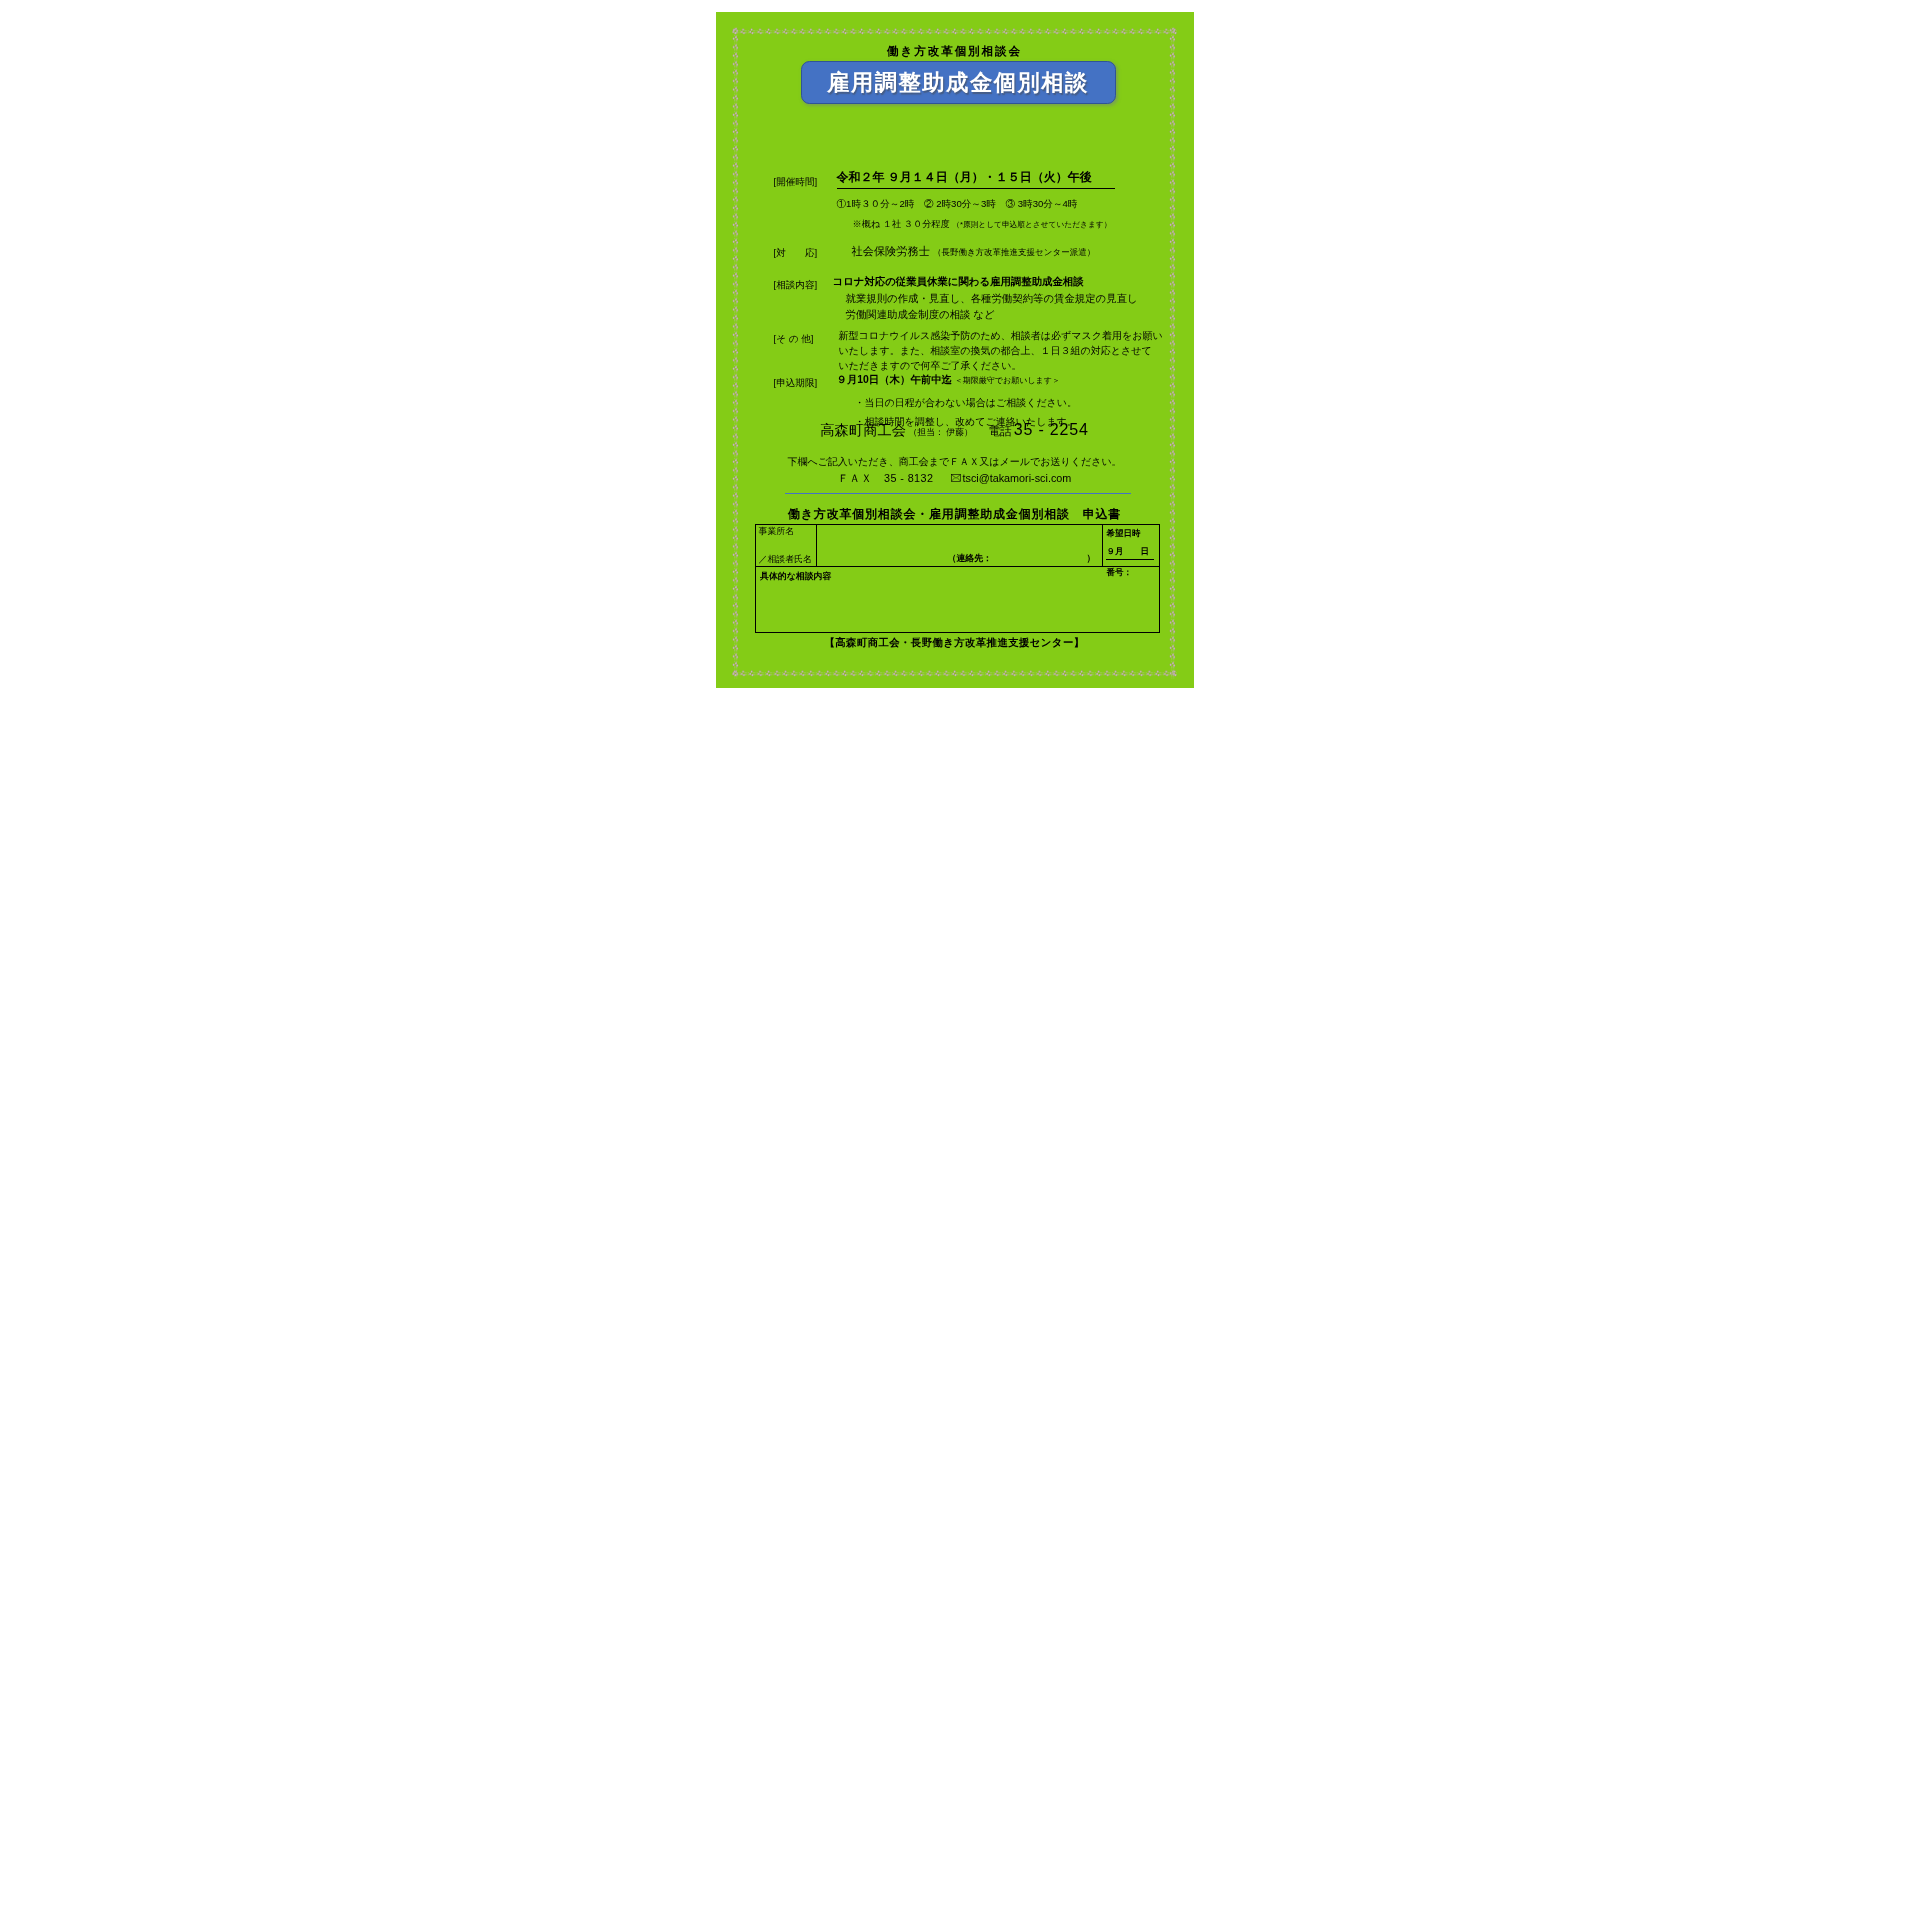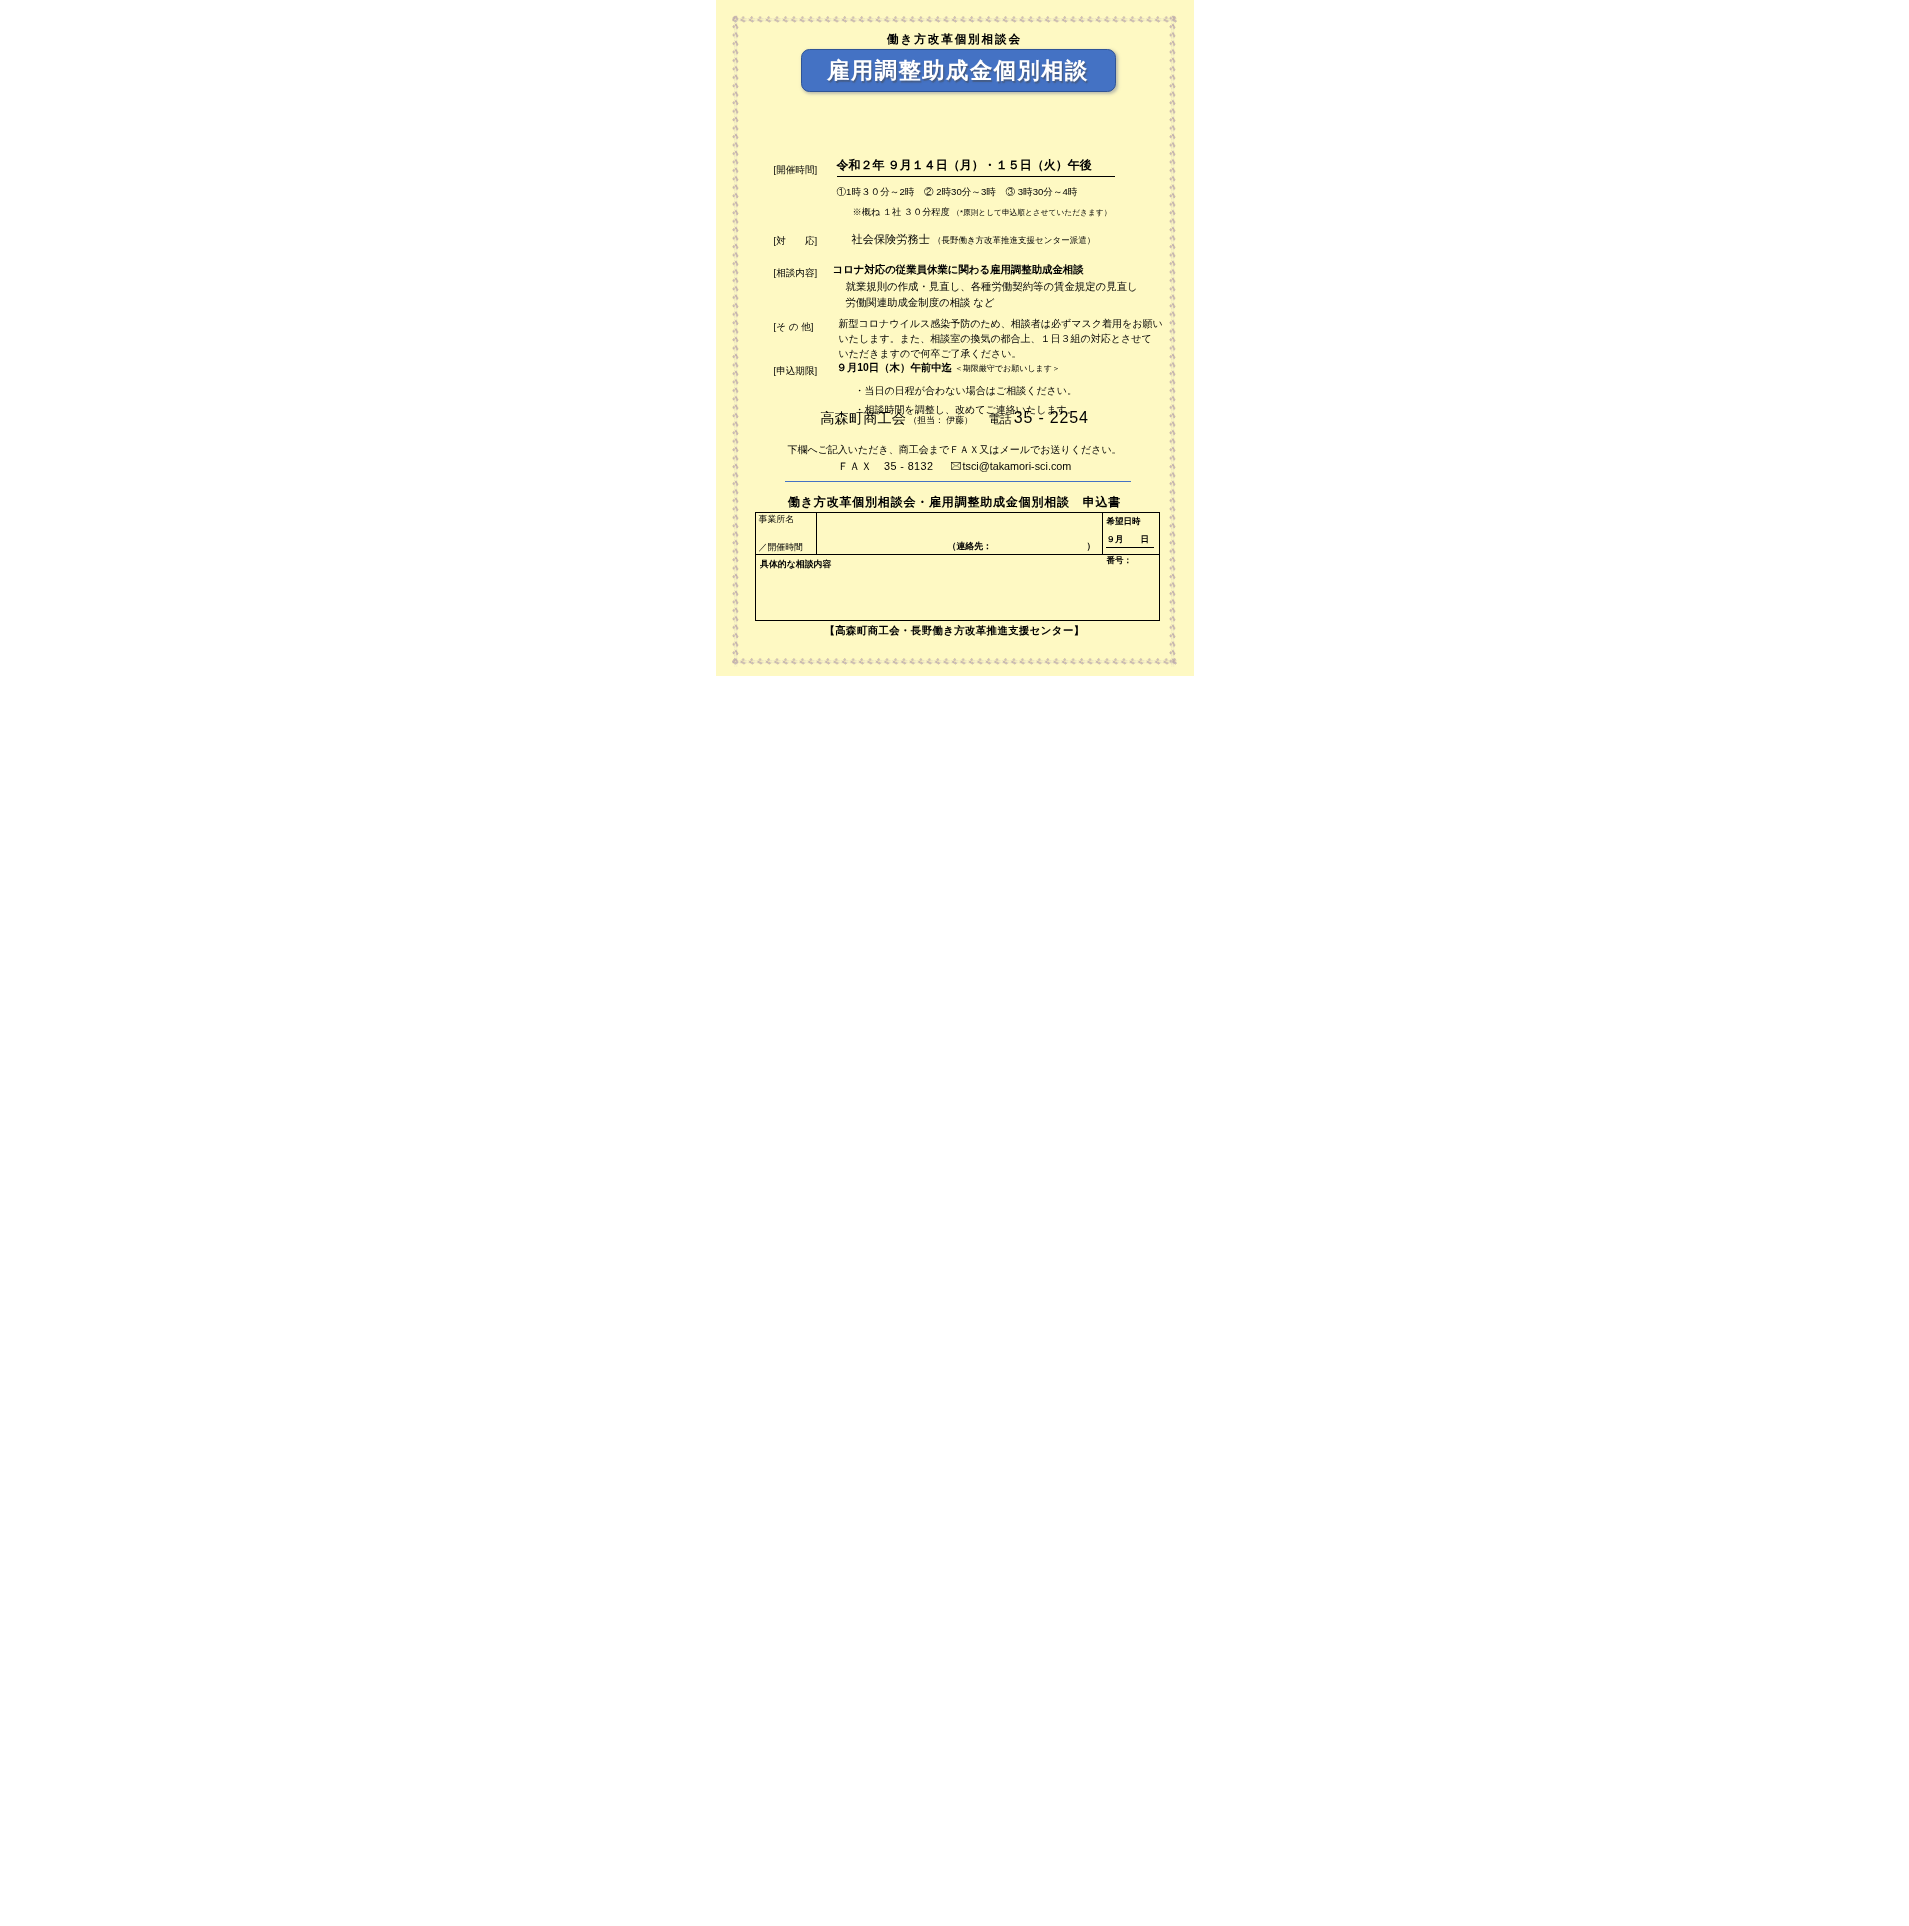--- a/index.html
+++ b/index.html
@@ -1,18 +1,18 @@
 <!DOCTYPE html>
 <html style="font-size:6.2px"><head>
 <meta charset="utf-8">
 <style>
   html,body { margin:0; padding:0; background:#ffffff; }
   .page {
-    position:relative; width:478px; height:676px; margin:0 auto;
-    background:#fef9c3; overflow:hidden;
+    position:relative; width:478px; height:676px; margin:12px auto;
+    background:#84cc16; overflow:hidden;
     font-family:"Liberation Sans", sans-serif; color:#000;
   }
   .abs { position:absolute; }
   .centered { left:0; width:100%; text-align:center; }
 
   
   .stitch { position:absolute; }
 
   
   .top-title { top:32px; font-size:11.6px; font-weight:600; letter-spacing:1.9px; }
@@ -231,21 +231,21 @@
   </div>
 
   <div class="abs divider"></div>
 
   <div class="abs centered form-title">働き方改革個別相談会・雇用調整助成金個別相談　申込書</div>
 
   <div class="abs form-table">
     <div class="ft-row1">
       <div class="ft-office">
         <div>事業所名</div>
-        <div>／開催時間</div>
+        <div>／相談者氏名</div>
       </div>
       <div class="ft-main">
         <div class="ft-contact">
           <span>（連絡先：</span>
           <span>）</span>
         </div>
       </div>
       <div class="ft-right">
         <div>希望日時</div>
         <div class="ft-date">９月　　日</div>

